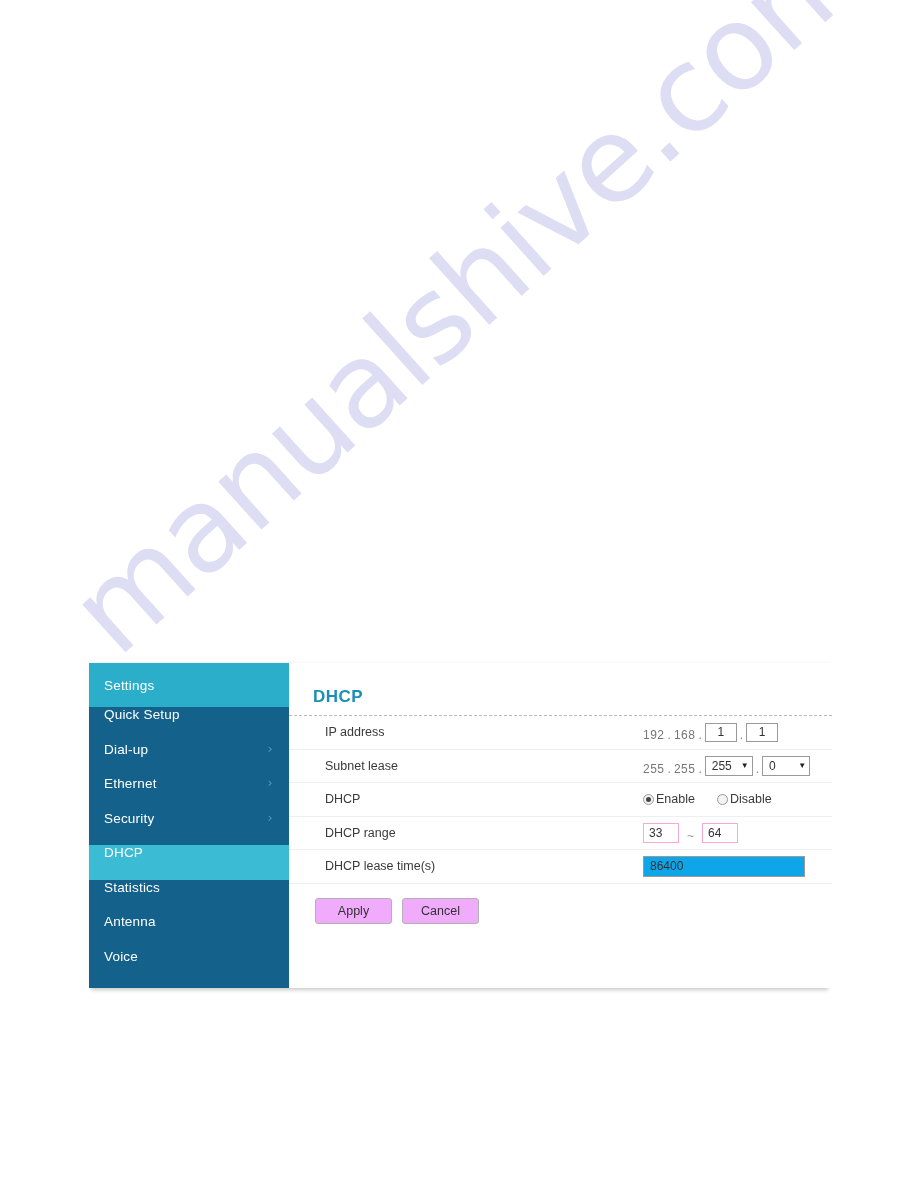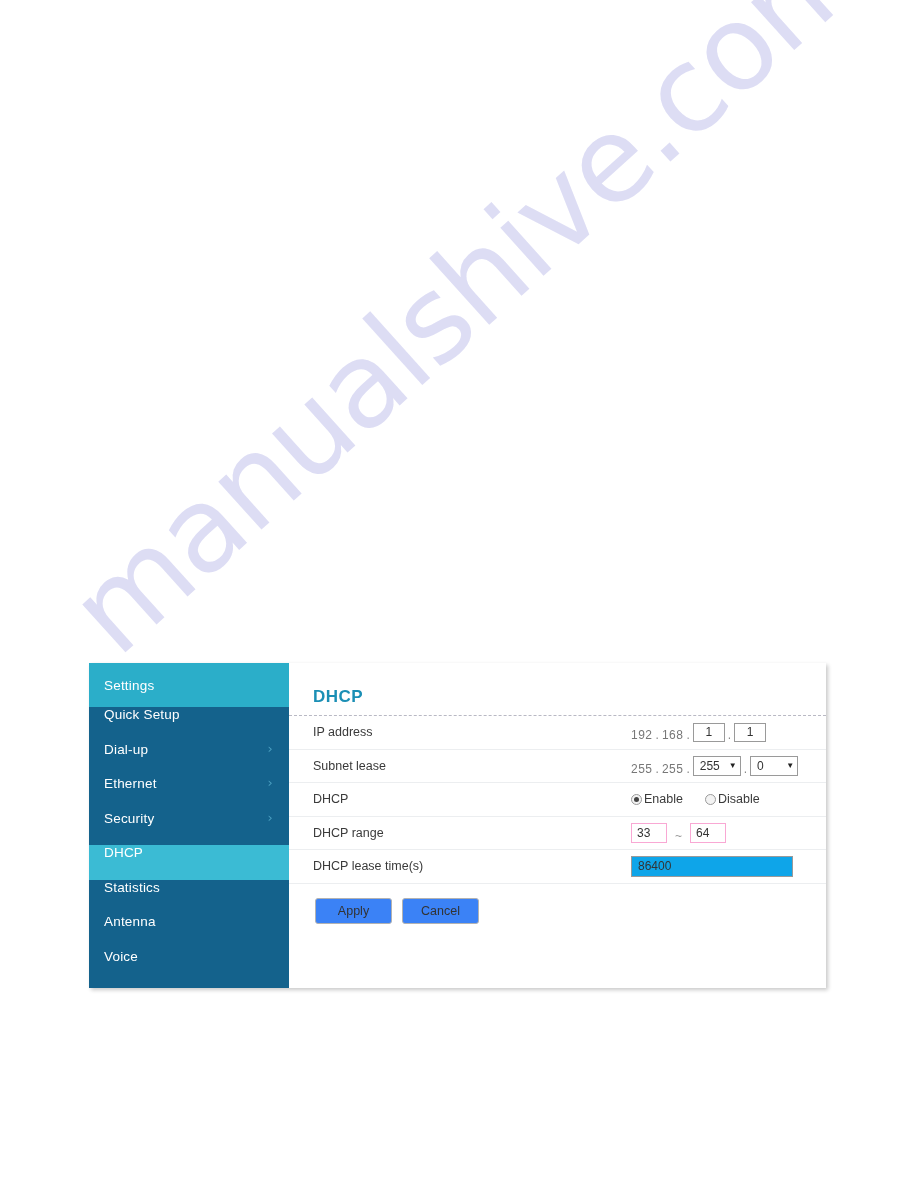--- a/index.html
+++ b/index.html
@@ -114,21 +114,21 @@
     border: 0;
     border-top: 1px dashed #b9b9c4;
     height: 0;
   }
 
   .form-row {
     display: flex;
     align-items: center;
     min-height: 32.5px;
     border-bottom: 1px solid #eceef0;
-    padding: 0 22px 0 24px;
+    padding: 0 22px 0 36px;
   }
   .form-row:last-of-type { border-bottom: 0; }
   .row-label {
     color: #3a3a3a;
     font-size: 12.5px;
     flex: 0 0 318px;
   }
   .row-field {
     flex: 1 1 auto;
     display: flex;
@@ -238,21 +238,21 @@
 
   #button-row {
     display: flex;
     padding: 14px 0 0 26px;
   }
   .btn {
     min-width: 77px;
     height: 26px;
     border: 1px solid #b2b2b2;
     border-radius: 3px;
-    background: #3b82f6;
+    background: #f0abfc;
     color: #333;
     font-size: 12.5px;
     font-family: "Liberation Sans", sans-serif;
     margin-right: 10px;
     cursor: pointer;
     padding: 0 10px;
   }
 </style>
 </head>
 <body>

